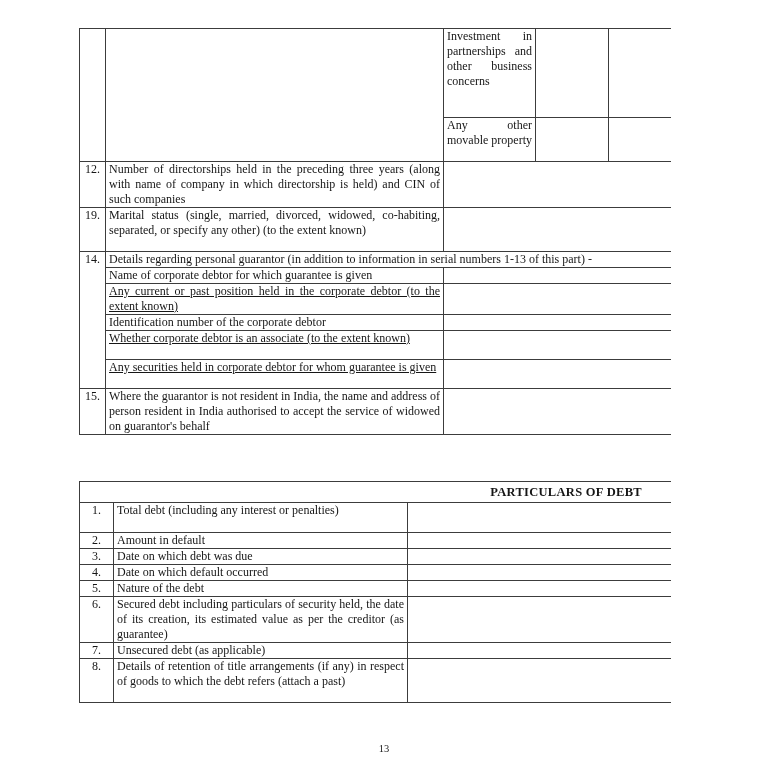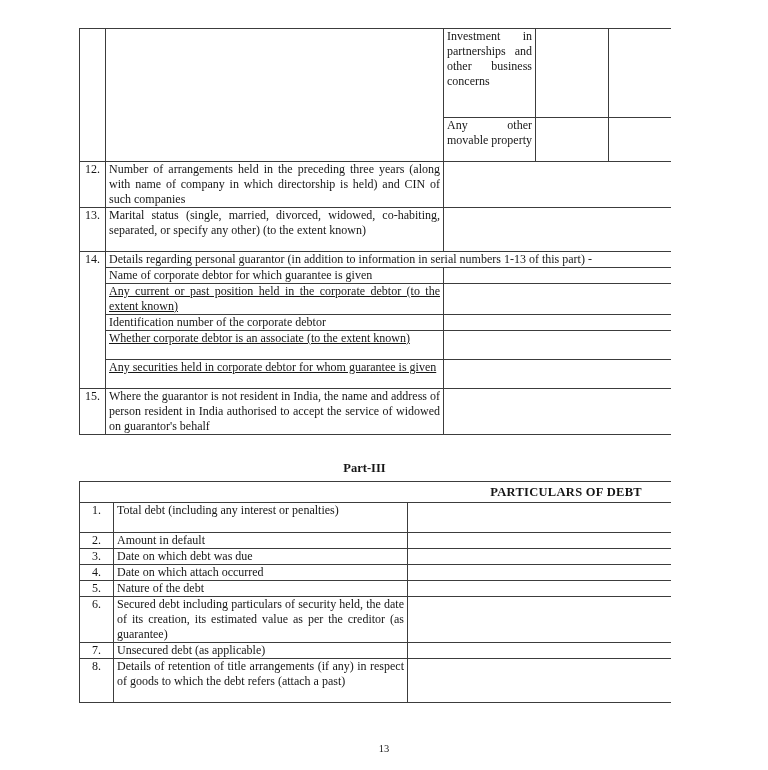--- a/index.html
+++ b/index.html
@@ -50,25 +50,25 @@
       <td class="ans"></td>
     </tr>
     <tr class="rB">
       <td class="jus">Any other movable property</td>
       <td class="ans"></td>
       <td class="ans"></td>
       <td class="ans"></td>
     </tr>
     <tr class="r45">
       <td class="ser">12.</td>
-      <td class="jus">Number of arrangements held in the preceding three years (along with name of company in which directorship is held) and CIN of such companies</td>
+      <td class="jus">Number of directorships held in the preceding three years (along with name of company in which directorship is held) and CIN of such companies</td>
       <td class="ans" colspan="4"></td>
     </tr>
     <tr class="r45">
-      <td class="ser">13.</td>
+      <td class="ser">19.</td>
       <td class="jus">Marital status (single, married, divorced, widowed, co-habiting, separated, or specify any other) (to the extent known)</td>
       <td class="ans" colspan="4"></td>
     </tr>
     <tr class="r16">
       <td class="ser" rowspan="6">14.</td>
       <td colspan="5">Details regarding personal guarantor (in addition to information in serial numbers 1-13 of this part) -</td>
     </tr>
     <tr class="r15">
       <td>Name of corporate debtor for which guarantee is given</td>
       <td class="ans" colspan="4"></td>
@@ -90,21 +90,20 @@
       <td class="ans" colspan="4"></td>
     </tr>
     <tr class="r45">
       <td class="ser">15.</td>
       <td class="jus">Where the guarantor is not resident in India, the name and address of person resident in India authorised to accept the service of widowed on guarantor's behalf</td>
       <td class="ans" colspan="4"></td>
     </tr>
   </tbody>
     </table>
 
-  <div class="p3h">Part-III</div>
 
   <table class="t3">
     <colgroup>
       <col style="width:34px">
         <col style="width:294px">
         <col style="width:313px">
     </colgroup>
     <tbody>
         <tr class="rhead">
       <td class="thead" colspan="3">PARTICULARS OF DEBT</td>
@@ -119,21 +118,21 @@
       <td>Amount in default</td>
       <td class="ans"></td>
     </tr>
     <tr class="r15">
       <td class="ser">3.</td>
       <td>Date on which debt was due</td>
       <td class="ans"></td>
     </tr>
     <tr class="r15">
       <td class="ser">4.</td>
-      <td>Date on which attach occurred</td>
+      <td>Date on which default occurred</td>
       <td class="ans"></td>
     </tr>
     <tr class="r15">
       <td class="ser">5.</td>
       <td>Nature of the debt</td>
       <td class="ans"></td>
     </tr>
     <tr class="r46">
       <td class="ser">6.</td>
       <td class="jus">Secured debt including particulars of security held, the date of its creation, its estimated value as per the creditor (as guarantee)</td>

